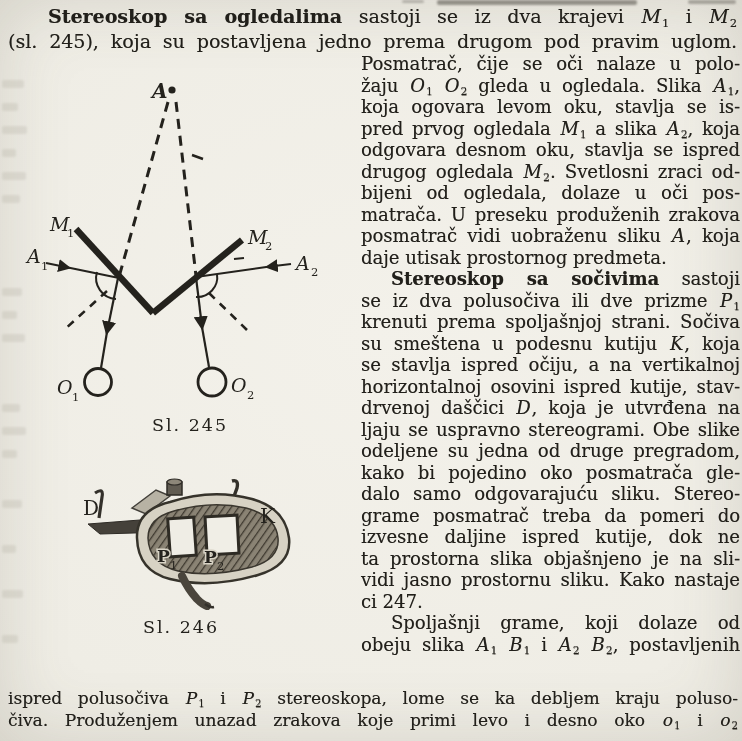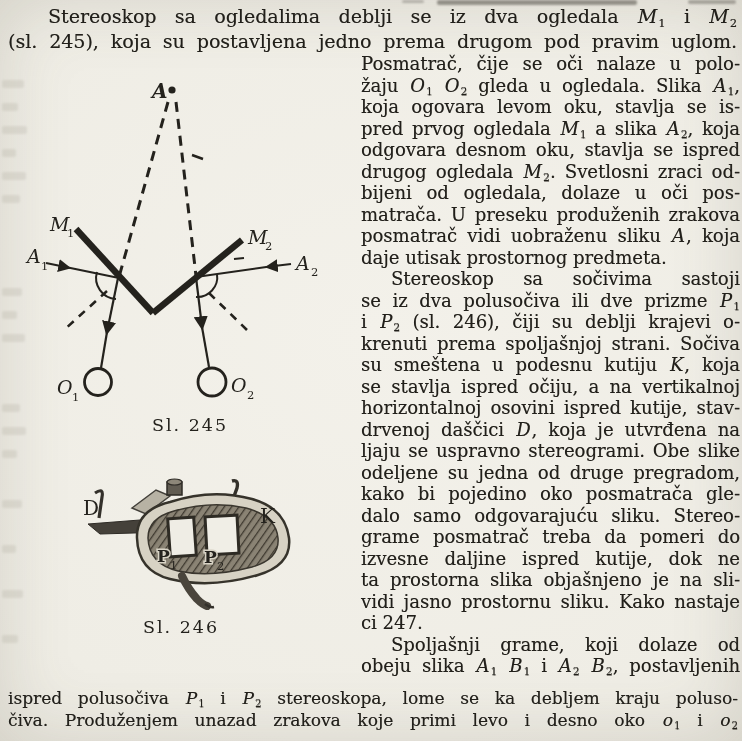--- a/index.html
+++ b/index.html
@@ -11,21 +11,21 @@
   .tp .line{line-height:25.4px;height:25.4px;font-size:19px;}
   .tp .ind{text-indent:40px;}
   .rc{position:absolute;left:361px;top:53px;width:379px;}
   .rc .line{line-height:21.5px;height:21.5px;font-size:18px;}
   .bp{position:absolute;left:8px;top:687px;width:730px;}
   .bp .line{line-height:22px;height:22px;font-size:17px;}
   .line{white-space:normal;text-shadow:0.25px 0.25px 0 rgba(33,31,26,.5);}
   .just{text-align:justify;text-align-last:justify;}
   .ind{text-indent:30px;}
   .sp{margin-top:0;}
-  .b{font-weight:normal;}
+  .b{font-weight:bold;}
   .i{font-style:italic;padding:0 1px;}
   .sub{font-size:0.6em;vertical-align:-0.32em;line-height:0;}
   .fig{position:absolute;}
   svg text{fill:#24221d;}
   .flbl{font-family:"DejaVu Serif",serif;font-style:italic;font-size:19px;}
   .fbig{font-family:"DejaVu Serif",serif;font-style:italic;font-weight:bold;font-size:20px;}
   .fsub{font-family:"DejaVu Serif",serif;font-size:11.5px;}
   .fcap{font-family:"DejaVu Serif",serif;font-size:17.5px;letter-spacing:2px;}
   .fup{font-family:"DejaVu Serif",serif;font-size:20px;}
   .fp{font-family:"DejaVu Serif",serif;font-size:17px;font-weight:bold;paint-order:stroke;stroke:#d8d3c5;stroke-width:3px;}
@@ -54,38 +54,37 @@
     <span style="left:2px;top:404px;width:18px;"></span>
     <span style="left:2px;top:427px;width:24px;"></span>
     <span style="left:2px;top:450px;width:15px;"></span>
     <span style="left:2px;top:500px;width:20px;"></span>
     <span style="left:2px;top:545px;width:14px;"></span>
     <span style="left:2px;top:590px;width:21px;"></span>
     <span style="left:2px;top:635px;width:16px;"></span>
   </div>
 
   <div class="tp">
-      <div class="line just ind"><span class="b">Stereoskop sa ogledalima</span><span> deblji se iz dva ogledala </span><span class="i">M</span><span class="sub">1</span><span> i </span><span class="i">M</span><span class="sub">2</span></div>
+      <div class="line just ind"><span class="b">Stereoskop sa ogledalima</span><span> sastoji se iz dva krajevi </span><span class="i">M</span><span class="sub">1</span><span> i </span><span class="i">M</span><span class="sub">2</span></div>
       <div class="line just"><span>(sl. 245), koja su postavljena jedno prema drugom pod pravim uglom.</span></div>
     </div>
 
   <div class="rc">
       <div class="line just"><span>Posmatrač, čije se oči nalaze u polo-</span></div>
       <div class="line just"><span>žaju </span><span class="i">O</span><span class="sub">1</span><span> </span><span class="i">O</span><span class="sub">2</span><span> gleda u ogledala. Slika </span><span class="i">A</span><span class="sub">1</span><span>,</span></div>
       <div class="line just"><span>koja ogovara levom oku, stavlja se is-</span></div>
       <div class="line just"><span>pred prvog ogledala </span><span class="i">M</span><span class="sub">1</span><span> a slika </span><span class="i">A</span><span class="sub">2</span><span>, koja</span></div>
       <div class="line just"><span>odgovara desnom oku, stavlja se ispred</span></div>
       <div class="line just"><span>drugog ogledala </span><span class="i">M</span><span class="sub">2</span><span>. Svetlosni zraci od-</span></div>
       <div class="line just"><span>bijeni od ogledala, dolaze u oči pos-</span></div>
       <div class="line just"><span>matrača. U preseku produženih zrakova</span></div>
       <div class="line just"><span>posmatrač vidi uobraženu sliku </span><span class="i">A</span><span>, koja</span></div>
       <div class="line"><span>daje utisak prostornog predmeta.</span></div>
       <div class="line just ind sp"><span class="b">Stereoskop sa sočivima</span><span> sastoji</span></div>
       <div class="line just"><span>se iz dva polusočiva ili dve prizme </span><span class="i">P</span><span class="sub">1</span></div>
-      <div class="line just"><span>i </span><span class="i">P</span><span class="sub">2</span><span> (sl. 246), čiji su deblji krajevi o-</span></div>
       <div class="line just"><span>krenuti prema spoljašnjoj strani. Sočiva</span></div>
       <div class="line just"><span>su smeštena u podesnu kutiju </span><span class="i">K</span><span>, koja</span></div>
       <div class="line just"><span>se stavlja ispred očiju, a na vertikalnoj</span></div>
       <div class="line just"><span>horizontalnoj osovini ispred kutije, stav-</span></div>
       <div class="line just"><span>drvenoj daščici </span><span class="i">D</span><span>, koja je utvrđena na</span></div>
       <div class="line just"><span>ljaju se uspravno stereogrami. Obe slike</span></div>
       <div class="line just"><span>odeljene su jedna od druge pregradom,</span></div>
       <div class="line just"><span>kako bi pojedino oko posmatrača gle-</span></div>
       <div class="line just"><span>dalo samo odgovarajuću sliku. Stereo-</span></div>
       <div class="line just"><span>grame posmatrač treba da pomeri do</span></div>

